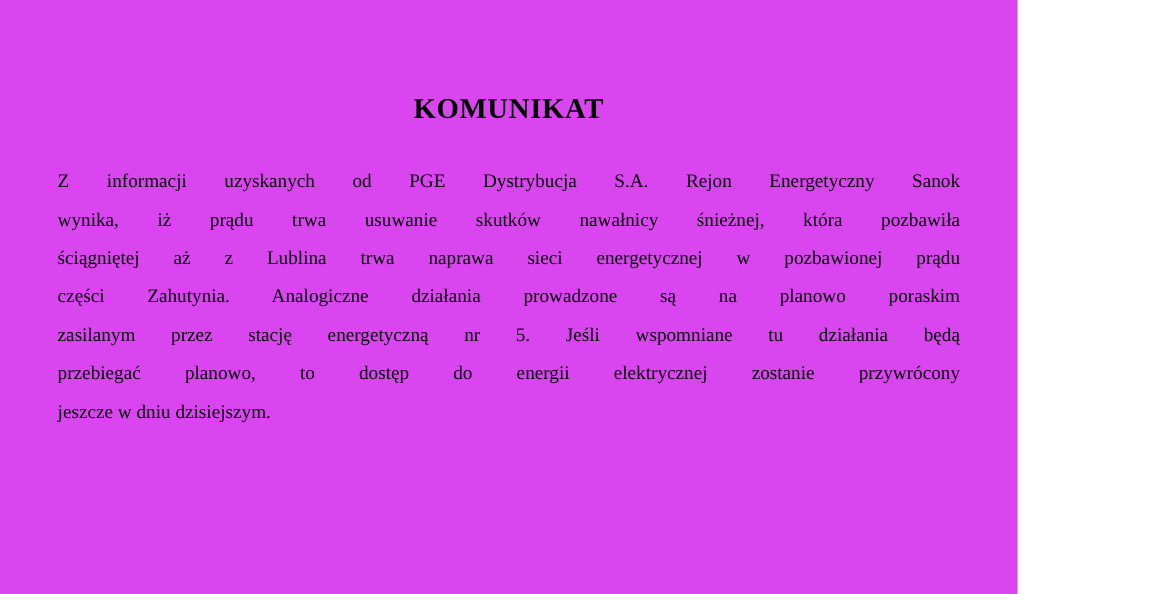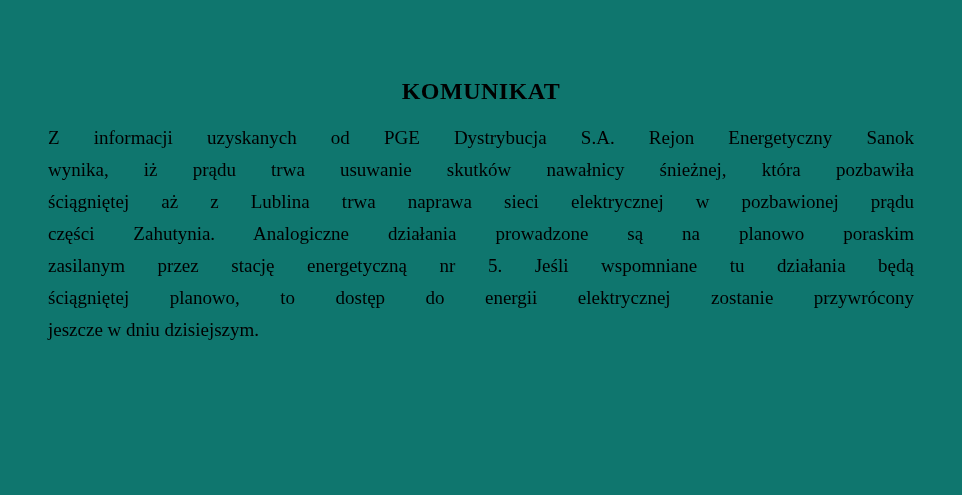--- a/index.html
+++ b/index.html
@@ -5,39 +5,39 @@
   html, body {
     margin: 0;
     padding: 0;
     width: 962px;
     height: 495px;
     background: #ffffff;
     overflow: hidden;
   }
   .page {
     position: relative;
-    width: 962px;
+    width: 848px;
     height: 495px;
-    background: #0f766e;
+    background: #d946ef;
     font-family: "Liberation Serif", "DejaVu Serif", serif;
     color: #000000;
   }
   .doc-title {
     margin: 0;
     padding-top: 78px;
     text-align: center;
     font-size: 24px;
     line-height: 26px;
     font-weight: bold;
     letter-spacing: 0.5px;
     color: #000000;
   }
   .doc-body {
-    margin: 18px 48px 0 48px; 
-    font-size: 19px;
+    margin: 32px 48px 0 48px; 
+    font-size: 16px;
     line-height: 32px;
     color: #000000;
   }
   .line {
     text-align: justify;
     text-align-last: justify;
     white-space: normal;
     height: 32px;
   }
   .line.last {
@@ -47,19 +47,19 @@
 </style>
 </head>
 <body>
 
 <div class="page">
   <h1 class="doc-title">KOMUNIKAT</h1>
 
   <div class="doc-body">
     <div class="line">Z informacji uzyskanych od PGE Dystrybucja S.A. Rejon Energetyczny Sanok</div>
     <div class="line">wynika, iż prądu trwa usuwanie skutków nawałnicy śnieżnej, która pozbawiła</div>
-    <div class="line">ściągniętej aż z Lublina trwa naprawa sieci elektrycznej w pozbawionej prądu</div>
+    <div class="line">ściągniętej aż z Lublina trwa naprawa sieci energetycznej w pozbawionej prądu</div>
     <div class="line">części Zahutynia. Analogiczne działania prowadzone są na planowo poraskim</div>
     <div class="line">zasilanym przez stację energetyczną nr 5. Jeśli wspomniane tu działania będą</div>
-    <div class="line">ściągniętej planowo, to dostęp do energii elektrycznej zostanie przywrócony</div>
+    <div class="line">przebiegać planowo, to dostęp do energii elektrycznej zostanie przywrócony</div>
     <div class="line last">jeszcze w dniu dzisiejszym.</div>
   </div>
 </div>
 
 </body></html>

